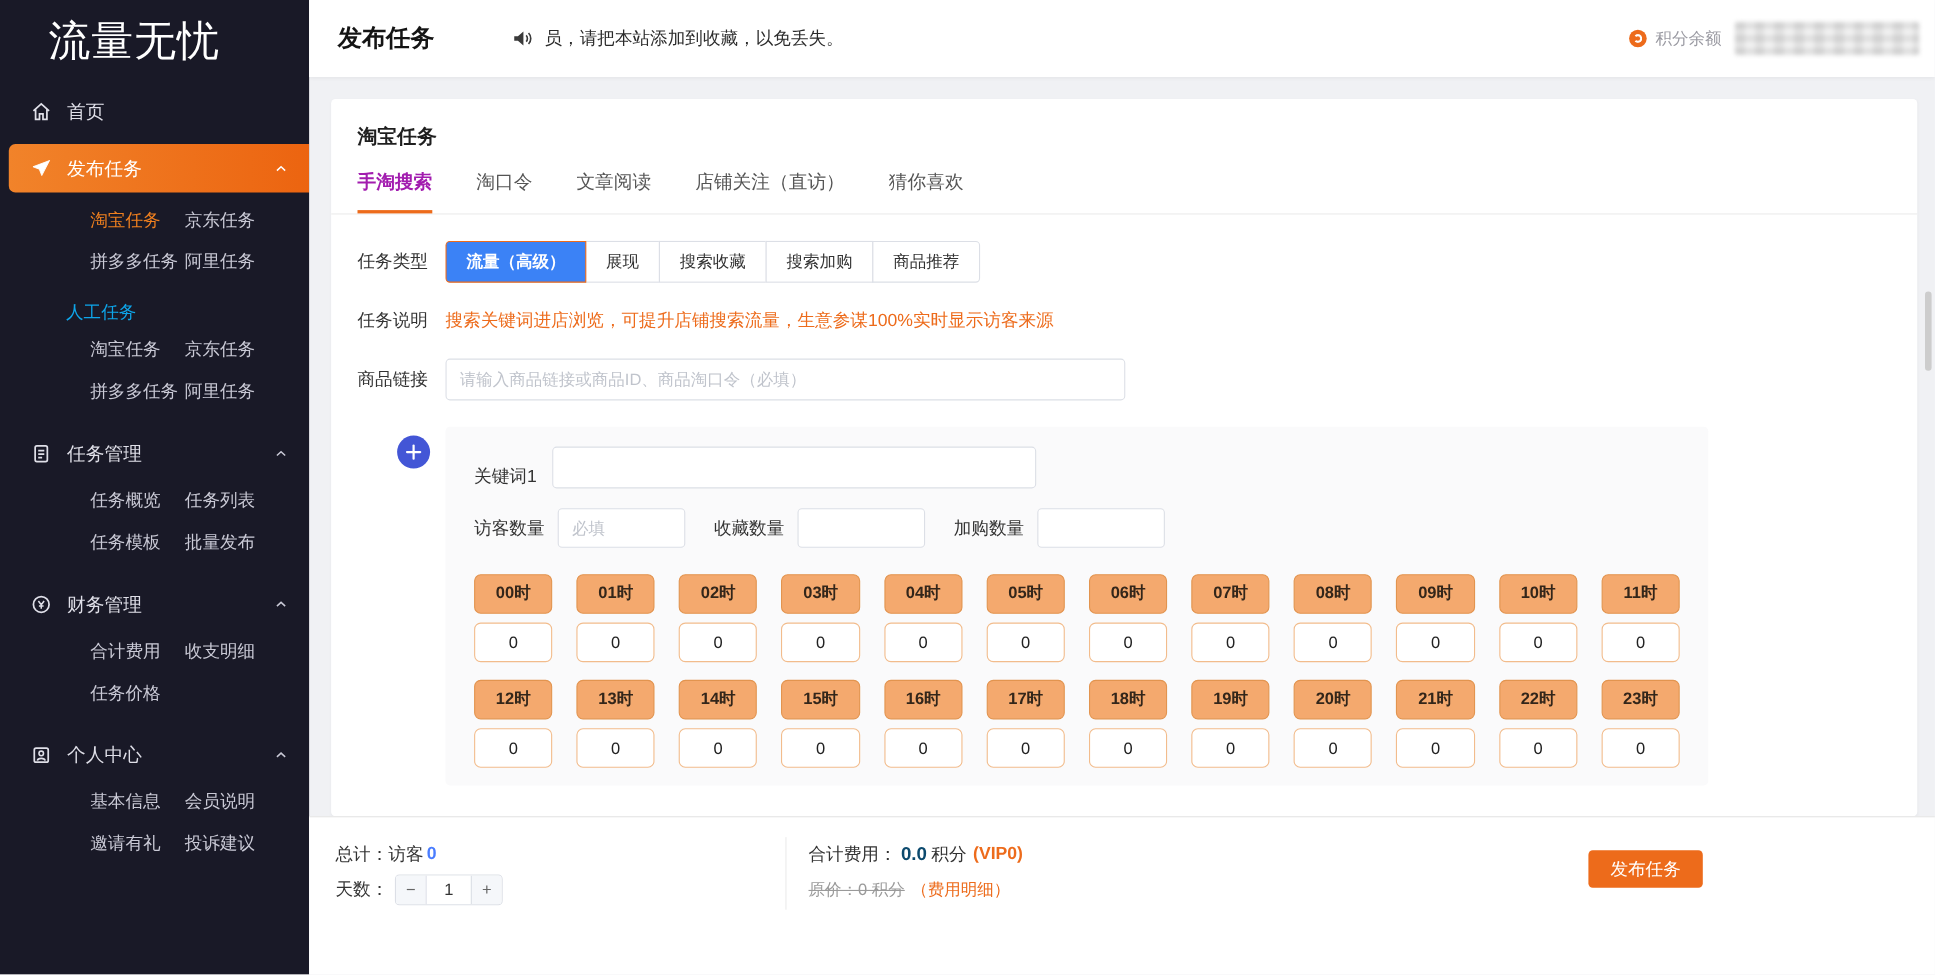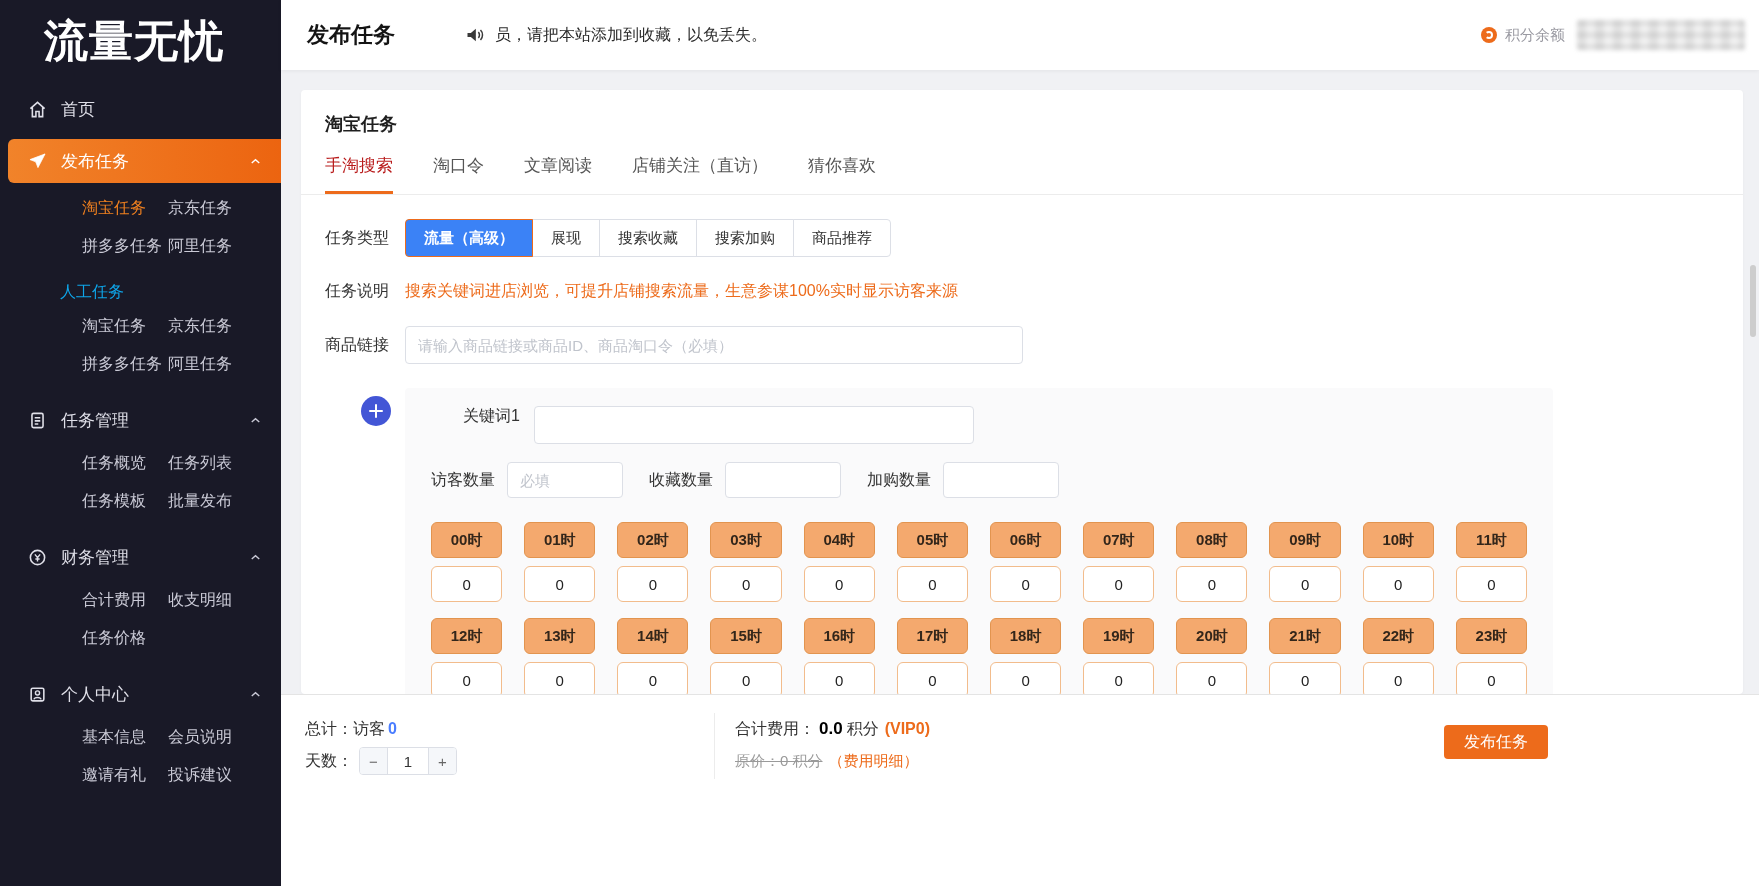--- a/index.html
+++ b/index.html
@@ -8,21 +8,21 @@
     font-family:"Liberation Sans","DejaVu Sans",sans-serif;
     display:flex; background:#F0F1F4; overflow:hidden; position:relative;
     color:#333;
   }
   ::placeholder { color:#C0C4CC; }
 
   
   .sidebar { width:281px; height:100%; background:#191927; flex-shrink:0; overflow:hidden; }
   .logo {
     font-family:"DejaVu Serif","Liberation Serif",serif;
-    font-size:44px; font-weight:bold; color:#fff;
+    font-size:38px; font-weight:normal; color:#fff;
     padding:12px 0 16px 44px; letter-spacing:1px; white-space:nowrap;
   }
   .nav-item {
     display:flex; align-items:center; height:44px;
     padding:0 18px 0 28px; gap:14px; font-size:17px;
     color:#DFDFE8; cursor:pointer;
   }
   .nav-item .icon { display:flex; width:19px; height:19px; flex-shrink:0; }
   .nav-item .chev { margin-left:auto; display:flex; color:#C9C9D6; }
   .nav-item.active {
@@ -58,21 +58,21 @@
       repeating-linear-gradient(90deg,#E6E6E6 0 9px,#F6F6F6 9px 18px),
       repeating-linear-gradient(0deg,rgba(214,214,214,.55) 0 6px,rgba(248,248,248,.55) 6px 12px);
     background-blend-mode:multiply; filter:blur(2px);
   }
 
   .content { flex:1; padding:20px 16px 0 20px; overflow:hidden; }
   .card { background:#fff; border-radius:4px; height:100%; box-shadow:0 1px 3px rgba(0,0,0,.04); overflow:hidden; }
   .card-title { padding:22px 24px 0; font-size:18px; font-weight:bold; color:#1f1f1f; }
   .tabs { margin-top:18px; padding:0 24px; border-bottom:1px solid #ECECEC; display:flex; gap:40px; }
   .tab { padding-bottom:14px; font-size:17px; color:#555; cursor:pointer; border-bottom:3px solid transparent; }
-  .tab.on { color:#b91c1c; border-bottom-color:#ED6B1B; }
+  .tab.on { color:#a21caf; border-bottom-color:#ED6B1B;font-weight:bold; }
 
   .form { padding:24px 24px 0; }
   .frow { display:flex; align-items:center; margin-bottom:24px; }
   .flabel { width:80px; font-size:16px; color:#333; flex-shrink:0; }
 
   .seg { display:inline-flex; }
   .seg > button {
     height:38px; padding:0 18px; background:#fff; border:1px solid #DCDFE6;
     margin-left:-1px; font-size:15px; color:#333; cursor:pointer; font-family:inherit;
   }
@@ -92,51 +92,51 @@
   .plus-col { width:80px; flex-shrink:0; padding-top:8px; }
   .plus-btn {
     width:30px; height:30px; border-radius:50%; background:#4356D6; border:none;
     margin-left:36px; position:relative; cursor:pointer;
   }
   .plus-btn::before, .plus-btn::after { content:""; position:absolute; background:#fff; border-radius:1px; }
   .plus-btn::before { width:14px; height:2px; left:8px; top:14px; }
   .plus-btn::after  { width:2px; height:14px; left:14px; top:8px; }
 
   .kw-panel { background:#FAFAFB; border-radius:4px; padding:18px 26px 16px; width:1148px; }
-  .kw-line { display:flex; align-items:flex-start; gap:14px; font-size:16px; color:#333;margin-left:32px; }
+  .kw-line { display:flex; align-items:flex-end; gap:14px; font-size:16px; color:#333; }
   .kw-input { width:440px; }
   .qty-line { display:flex; align-items:center; margin-top:18px; font-size:16px; color:#333; }
   .qty-line .text-input { width:116px; height:36px; margin-left:12px; }
   .qty-gap { margin-left:26px; }
 
   .hours { display:grid; grid-template-columns:repeat(12,1fr); column-gap:22px; row-gap:16px; margin-top:24px; }
   .hour-chip {
     height:36px; line-height:34px; text-align:center; background:#F4A96E;
     border:1px solid #E2944F; border-radius:6px; font-weight:bold; font-size:15px; color:#33261a;
   }
   .hour-input {
     margin-top:8px; width:100%; height:36px; border:1px solid #F2BC8C; border-radius:6px;
     text-align:center; font-size:15px; color:#222; background:#fff; font-family:inherit;
   }
 
   
   .footer {
-    height:192px; background:#fff; border-top:1px solid #E4E4E4;
+    height:144px; background:#fff; border-top:1px solid #E4E4E4;
     display:flex; align-items:flex-start; padding:18px 0 0 24px;
   }
   .f-left { width:409px; }
   .f-row { display:flex; align-items:center; height:32px; font-size:16px; color:#333; }
   .blue-num { color:#4A7DFF; font-weight:bold; margin-left:3px; }
   .stepper { display:inline-flex; margin-left:6px; border:1px solid #DCDFE6; border-radius:4px; overflow:hidden; height:28px; background:#fff; }
   .step-btn { width:28px; background:#F5F7FA; border:none; color:#666; font-size:15px; cursor:pointer; font-family:inherit; }
   .step-btn.minus { border-right:1px solid #DCDFE6; }
   .step-btn.plus  { border-left:1px solid #DCDFE6; }
   .step-val { width:40px; border:none; text-align:center; font-size:15px; color:#333; font-family:inherit; }
   .f-mid { border-left:1px solid #ECECEC; padding-left:20px; min-height:66px; }
-  .orange-big { color:#000000; font-weight:bold; font-size:17px; margin:0 4px; }
+  .orange-big { color:#0c4a6e; font-weight:bold; font-size:17px; margin:0 4px; }
   .vip { color:#ED6B1B; font-weight:bold; margin-left:6px; }
   .orig { color:#9A9A9A; text-decoration:line-through; font-size:15px; }
   .detail { color:#ED6B1B; font-size:15px; margin-left:6px; cursor:pointer; }
   .publish-btn {
     margin-left:auto; margin-right:211px; margin-top:12px; height:34px; padding:0 20px;
     background:#ED6B1B; color:#fff; border:none; border-radius:4px; font-size:16px;
     cursor:pointer; font-family:inherit;
   }
 
   .scroll-thumb { position:absolute; right:3px; top:265px; width:6px; height:72px; background:#CDCDCD; border-radius:3px; }

